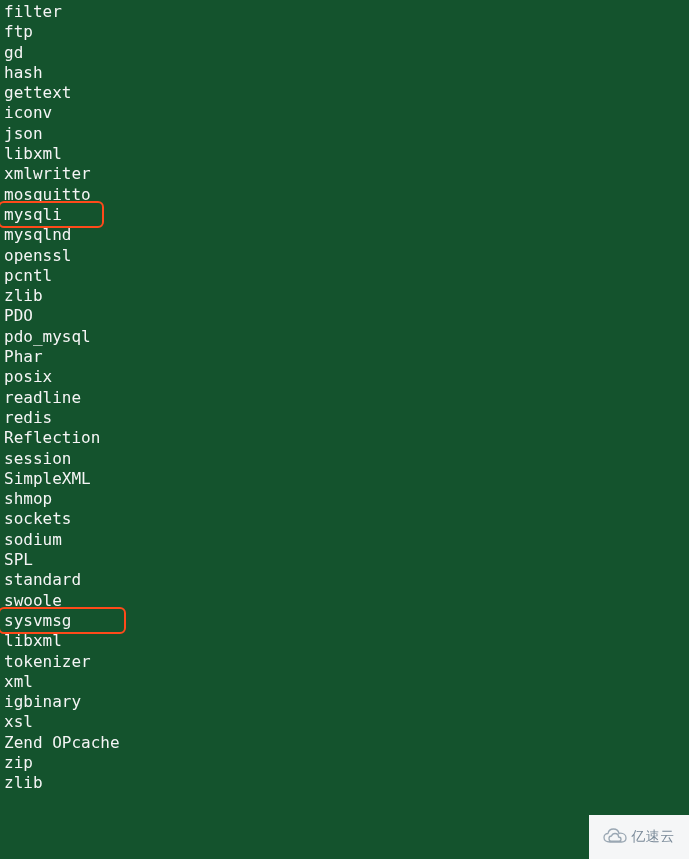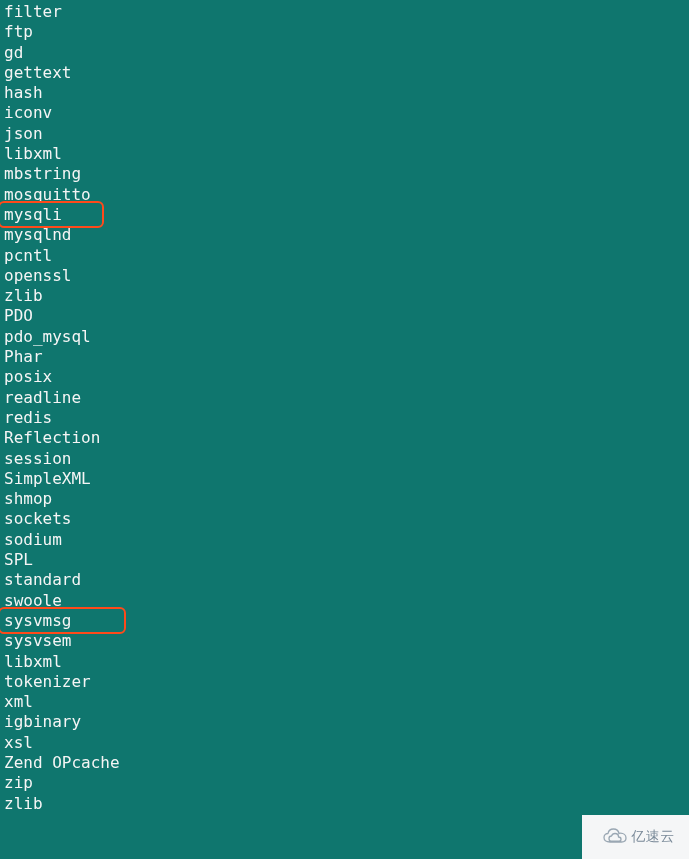--- a/index.html
+++ b/index.html
@@ -9,21 +9,21 @@
     height: 859px;
     background: #000;
     overflow: hidden;
     font-family: "DejaVu Sans Mono", "Ubuntu Mono", Consolas, monospace;
     font-size: 16px;
   }
   .terminal {
     position: relative;
     width: 689px;
     height: 859px;
-    background: #0f766e;
+    background: #14532d;
     color: #f5f5f5;
     box-sizing: border-box;
     padding: 2px 4px 2px 4px;
   }
   .line {
     white-space: pre;
     line-height: 20.3px;
     height: 20.3px;
   }
   .hl {
@@ -52,68 +52,66 @@
     width: 100px;
     height: 44px;
     background: #f5f6f7;
     display: flex;
     align-items: center;
     justify-content: center;
     color: #7a8a99;
     font-family: "Helvetica Neue", Arial, sans-serif;
     font-size: 14px;
     gap: 4px;
-    padding-left: 7px;
   }
   .watermark svg {
     flex: 0 0 auto;
   }
   .watermark-text {
     color: #7a8a99;
     font-size: 14px;
     letter-spacing: 0.5px;
   }
 </style>
 </head>
 <body>
 
 <div class="terminal">
   <div id="lines">
       <div class="line">filter</div>
       <div class="line">ftp</div>
       <div class="line">gd</div>
+      <div class="line">hash</div>
       <div class="line">gettext</div>
-      <div class="line">hash</div>
       <div class="line">iconv</div>
       <div class="line">json</div>
       <div class="line">libxml</div>
-      <div class="line">mbstring</div>
+      <div class="line">xmlwriter</div>
       <div class="line">mosquitto</div>
       <div class="line">mysqli</div>
       <div class="line">mysqlnd</div>
+      <div class="line">openssl</div>
       <div class="line">pcntl</div>
-      <div class="line">openssl</div>
       <div class="line">zlib</div>
       <div class="line">PDO</div>
       <div class="line">pdo_mysql</div>
       <div class="line">Phar</div>
       <div class="line">posix</div>
       <div class="line">readline</div>
       <div class="line">redis</div>
       <div class="line">Reflection</div>
       <div class="line">session</div>
       <div class="line">SimpleXML</div>
       <div class="line">shmop</div>
       <div class="line">sockets</div>
       <div class="line">sodium</div>
       <div class="line">SPL</div>
       <div class="line">standard</div>
       <div class="line">swoole</div>
       <div class="line">sysvmsg</div>
-      <div class="line">sysvsem</div>
       <div class="line">libxml</div>
       <div class="line">tokenizer</div>
       <div class="line">xml</div>
       <div class="line">igbinary</div>
       <div class="line">xsl</div>
       <div class="line">Zend OPcache</div>
       <div class="line">zip</div>
       <div class="line">zlib</div>
     </div>
 

